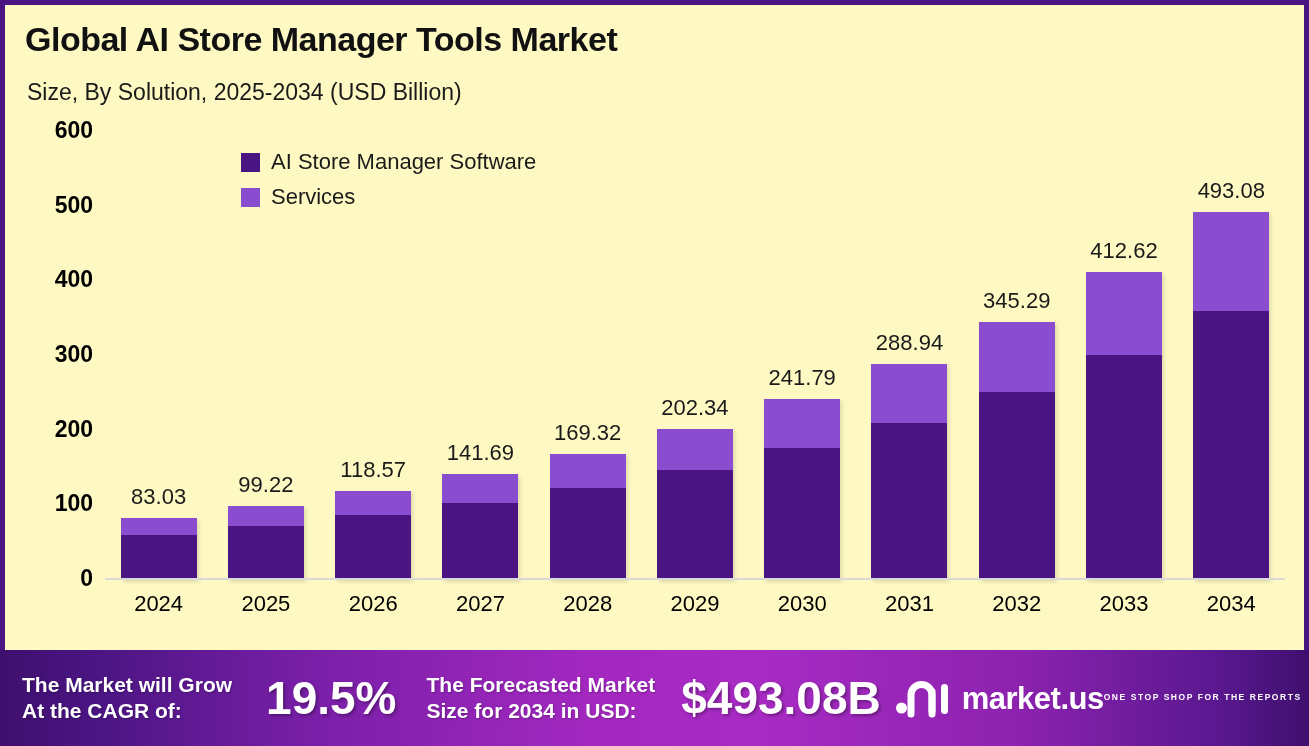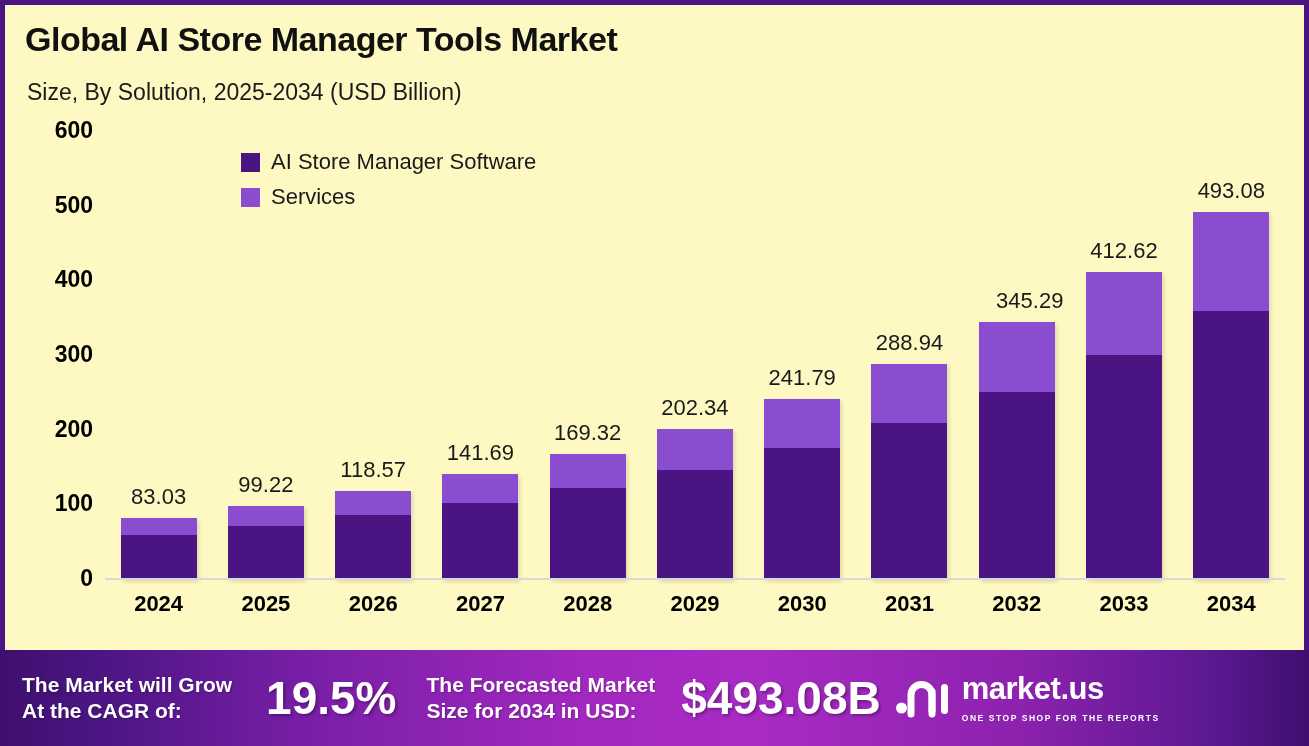--- a/index.html
+++ b/index.html
@@ -94,21 +94,21 @@
   }
 
   
   #xlabels {
     position:absolute; left:100px; top:586px;
     width:1180px;
     display:flex; justify-content:space-around;
   }
   .xtick {
     width:76px; text-align:center;
-    font-size:22px; font-weight:bold; color:#000;
+    font-size:22px; font-weight:normal; color:#000;
   }
 
   
   #banner {
     position:absolute; left:0; bottom:0;
     width:1309px; height:96px;
     background:linear-gradient(90deg,
         #3F0F6E 0%, #4A1582 7%, #7A1FA8 24%,
         #A328C0 45%, #A82BC4 58%, #8C22AE 78%,
         #5A1890 93%, #3F0F6E 100%);
@@ -133,21 +133,21 @@
     margin-left:26px;
     font-size:46px; font-weight:bold;
     text-shadow:2px 2px 3px rgba(0,0,0,0.3);
     white-space:nowrap;
   }
   #logo {
     margin-left:14px; margin-right:8px;
     display:flex; align-items:center; gap:9px;
   }
   #logo-mark { flex:0 0 auto; }
-  #logo-text-wrap { display:flex; flex-direction:column; }
+  #logo-text-wrap { display:flex; flex-direction:row; }
   #logo-word {
     font-size:31px; font-weight:bold; color:#fff;
     letter-spacing:-0.5px; line-height:1; white-space:nowrap;
   }
   #logo-tagline {
     font-size:8.5px; font-weight:bold; color:#fff;
     letter-spacing:1.55px; margin-top:9px; white-space:nowrap;
   }
 </style>
 </head>
@@ -231,21 +231,21 @@
             </div>
           </div>
           <div class="bar-group">
             <div class="bar-value" style="bottom: 223.742px;">288.94</div>
             <div class="bar-stack" style="height: 215.742px;">
               <div class="seg-services" style="height: 58.2475px; background: rgb(139, 77, 208);"></div>
               <div class="seg-software" style="height: 157.494px; background: rgb(74, 21, 130);"></div>
             </div>
           </div>
           <div class="bar-group">
-            <div class="bar-value" style="bottom: 265.817px; margin-left: 13px;">345.29</div>
+            <div class="bar-value" style="bottom: 265.817px;">345.29</div>
             <div class="bar-stack" style="height: 257.817px;">
               <div class="seg-services" style="height: 69.6117px; background: rgb(139, 77, 208);"></div>
               <div class="seg-software" style="height: 188.205px; background: rgb(74, 21, 130);"></div>
             </div>
           </div>
           <div class="bar-group">
             <div class="bar-value" style="bottom: 316.09px;">412.62</div>
             <div class="bar-stack" style="height: 308.09px;">
               <div class="seg-services" style="height: 83.1861px; background: rgb(139, 77, 208);"></div>
               <div class="seg-software" style="height: 224.903px; background: rgb(74, 21, 130);"></div>

